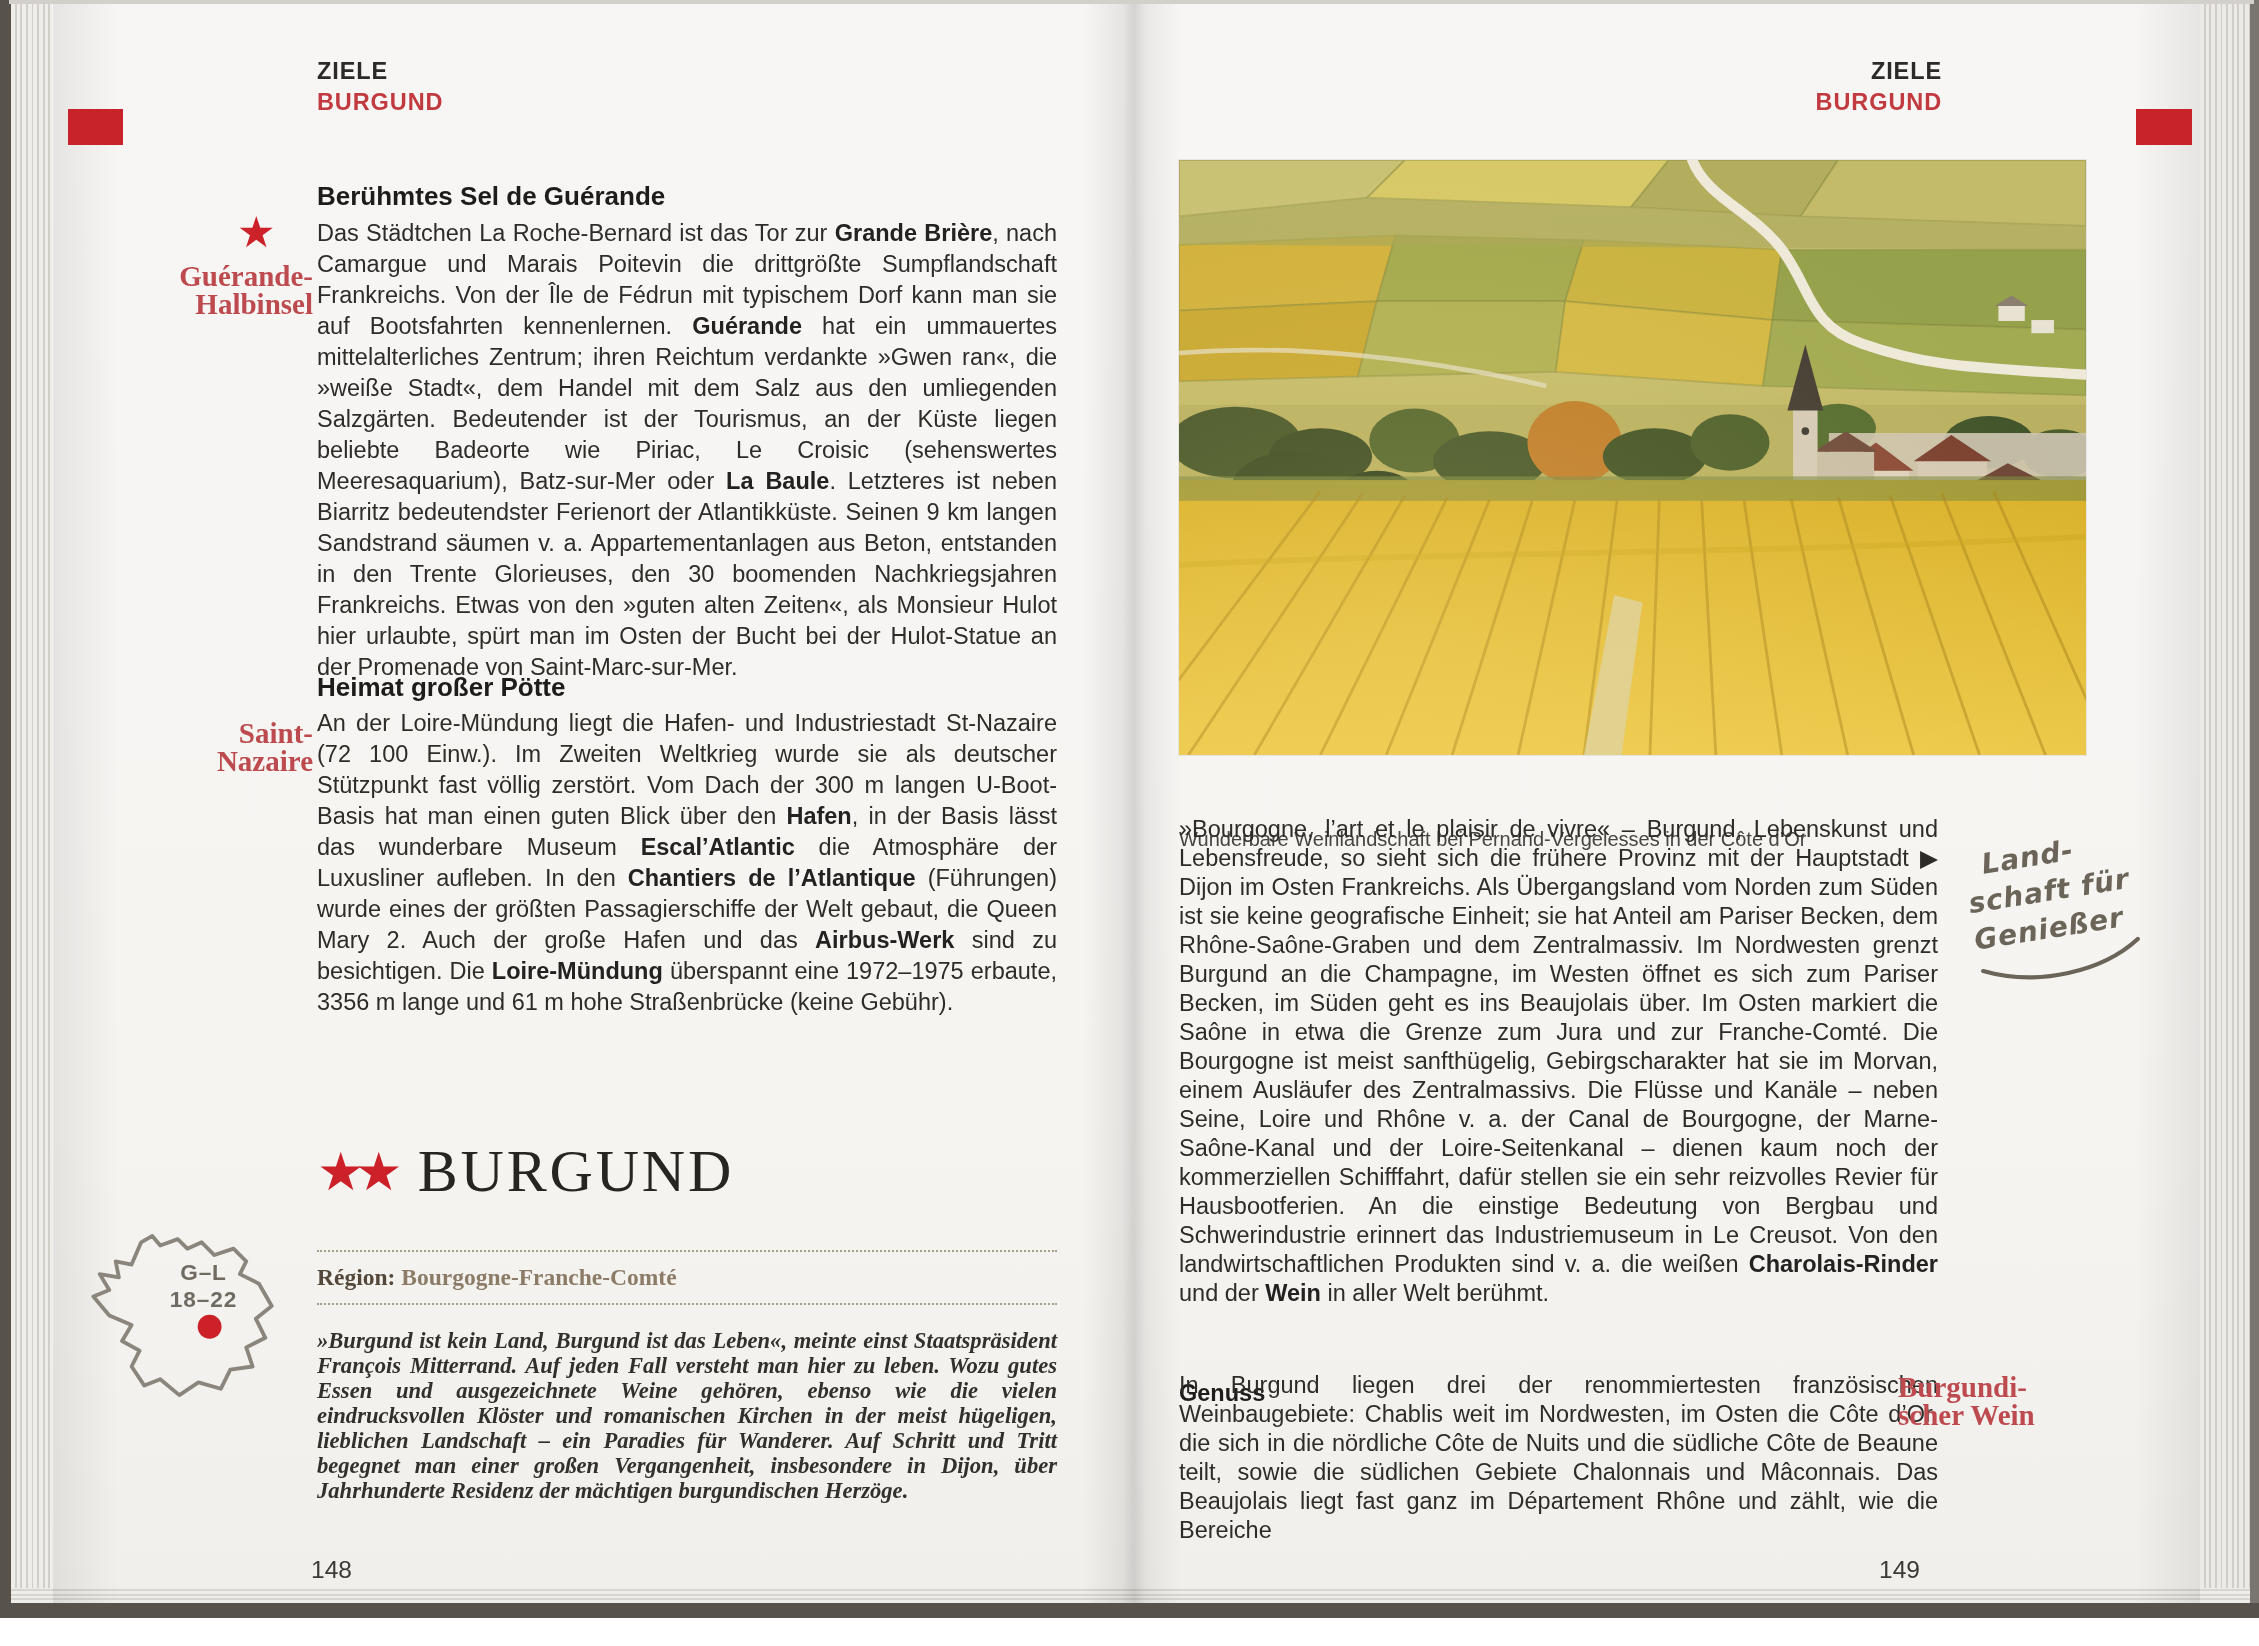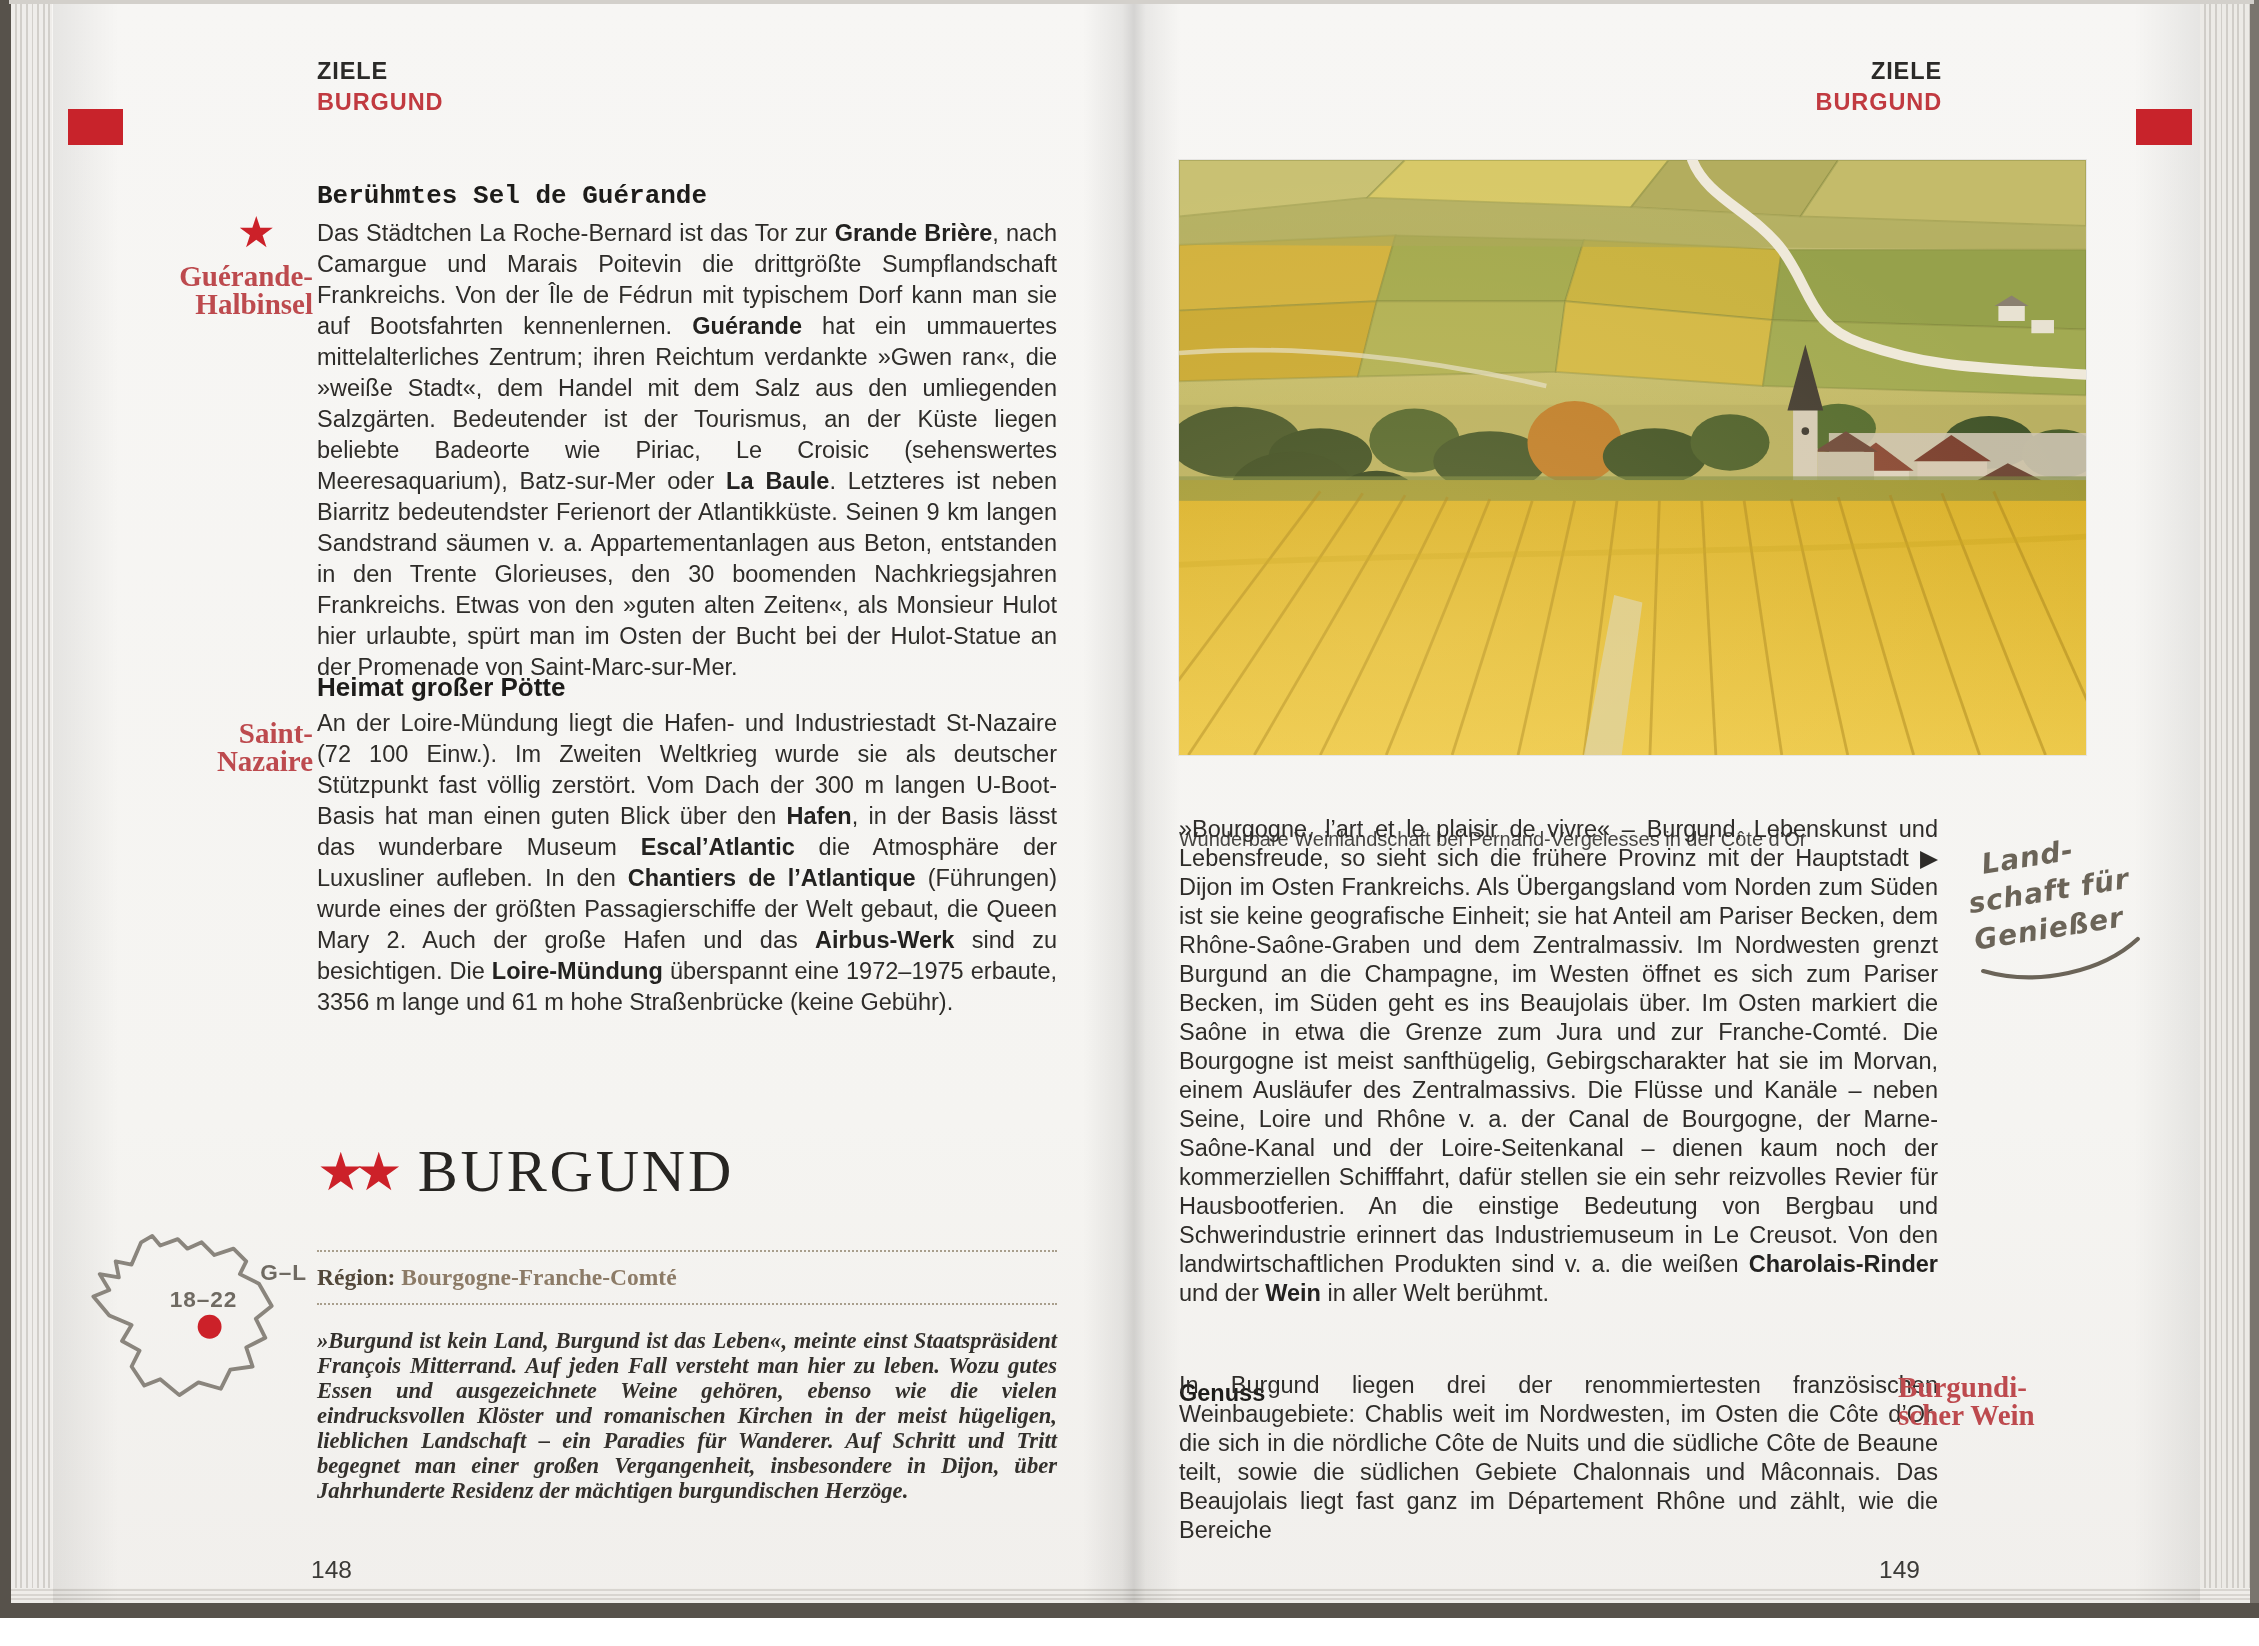--- a/index.html
+++ b/index.html
@@ -99,21 +99,21 @@
     <div class="section">BURGUND</div>
   </div>
 
   <div class="star-solo" style="left:237px; top:211px;">★</div>
 
   <div class="margin-note" style="left:102px; top:262px; width:211px; text-align:right;">
     <div>Guérande-</div>
     <div>Halbinsel</div>
   </div>
 
-  <div class="h-sans" style="left:317px; top:181px;font-family:Liberation Mono, monospace;">Berühmtes Sel de Guérande</div>
+  <div class="h-sans" style="left:317px; top:181px;">Berühmtes Sel de Guérande</div>
 
   <div class="para" style="left:317px; top:218px; width:740px;"><span>Das Städtchen La Roche-Bernard ist das Tor zur </span><b>Grande Brière</b><span>, nach Camargue und Marais Poitevin die drittgrößte Sumpflandschaft Frankreichs. Von der Île de Fédrun mit typischem Dorf kann man sie auf Bootsfahrten kennenlernen. </span><b>Guérande</b><span> hat ein ummauertes mittelalterliches Zentrum; ihren Reichtum verdankte »Gwen ran«, die »weiße Stadt«, dem Handel mit dem Salz aus den umliegenden Salzgärten. Bedeutender ist der Tourismus, an der Küste liegen beliebte Badeorte wie Piriac, Le Croisic (sehenswertes Meeresaquarium), Batz-sur-Mer oder </span><b>La Baule</b><span>. Letzteres ist neben Biarritz bedeutendster Ferienort der Atlantikküste. Seinen 9 km langen Sandstrand säumen v. a. Appartementanlagen aus Beton, entstanden in den Trente Glorieuses, den 30 boomenden Nachkriegsjahren Frankreichs. Etwas von den »guten alten Zeiten«, als Monsieur Hulot hier urlaubte, spürt man im Osten der Bucht bei der Hulot-Statue an der Promenade von Saint-Marc-sur-Mer.</span></div>
 
   <div class="h-sans" style="left:317px; top:672px;">Heimat großer Pötte</div>
 
   <div class="margin-note" style="left:102px; top:719px; width:211px; text-align:right;">
     <div>Saint-</div>
     <div>Nazaire</div>
   </div>
 
@@ -129,21 +129,21 @@
     <span class="lbl">Région:</span>
     <span> </span>
     <span class="val">Bourgogne-Franche-Comté</span>
   </div>
 
   <div class="map-box" style="left:87px; top:1215px; width:207px; height:217px;">
     <svg viewBox="0 0 130 130" width="207" height="217">
       <path d="M34 14 L41 10 L46 16 L57 12 L63 18 L72 14 L80 22 L92 18 L100 26 L96 34 L108 40 L116 54 L106 62 L112 74 L100 80 L104 92 L90 94 L84 106 L70 102 L58 110 L46 100 L36 104 L28 92 L33 82 L22 76 L28 66 L14 60 L4 48 L14 44 L8 34 L20 36 L18 26 L28 28 Z" fill="none" stroke="#8a857d" stroke-width="2.4" stroke-linejoin="round"></path>
       <circle cx="77" cy="67" r="7.5" fill="#cc2129"></circle>
     </svg>
-    <div class="map-label" style="top:45px; left:13px;text-align:right;">G–L</div>
+    <div class="map-label" style="top:45px; left:13px;">G–L</div>
     <div class="map-label" style="top:72px; left:13px;">18–22</div>
   </div>
 
   <div class="quote" style="left:317px; top:1328px; width:740px;">»Burgund ist kein Land, Burgund ist das Leben«, meinte einst Staatspräsident François Mitterrand. Auf jeden Fall versteht man hier zu leben. Wozu gutes Essen und ausgezeichnete Weine gehören, ebenso wie die vielen eindrucksvollen Klöster und romanischen Kirchen in der meist hügeligen, lieblichen Landschaft – ein Paradies für Wanderer. Auf Schritt und Tritt begegnet man einer großen Vergangenheit, insbesondere in Dijon, über Jahrhunderte Residenz der mächtigen burgundischen Herzöge.</div>
 
   <div class="pagenum" style="left:311px; top:1556px;">148</div>
 
   <div class="red-tab" style="left:2136px; top:109px; width:56px;"></div>
 
   <div class="kicker-block" style="left:1601px; width:341px; text-align:right;">

